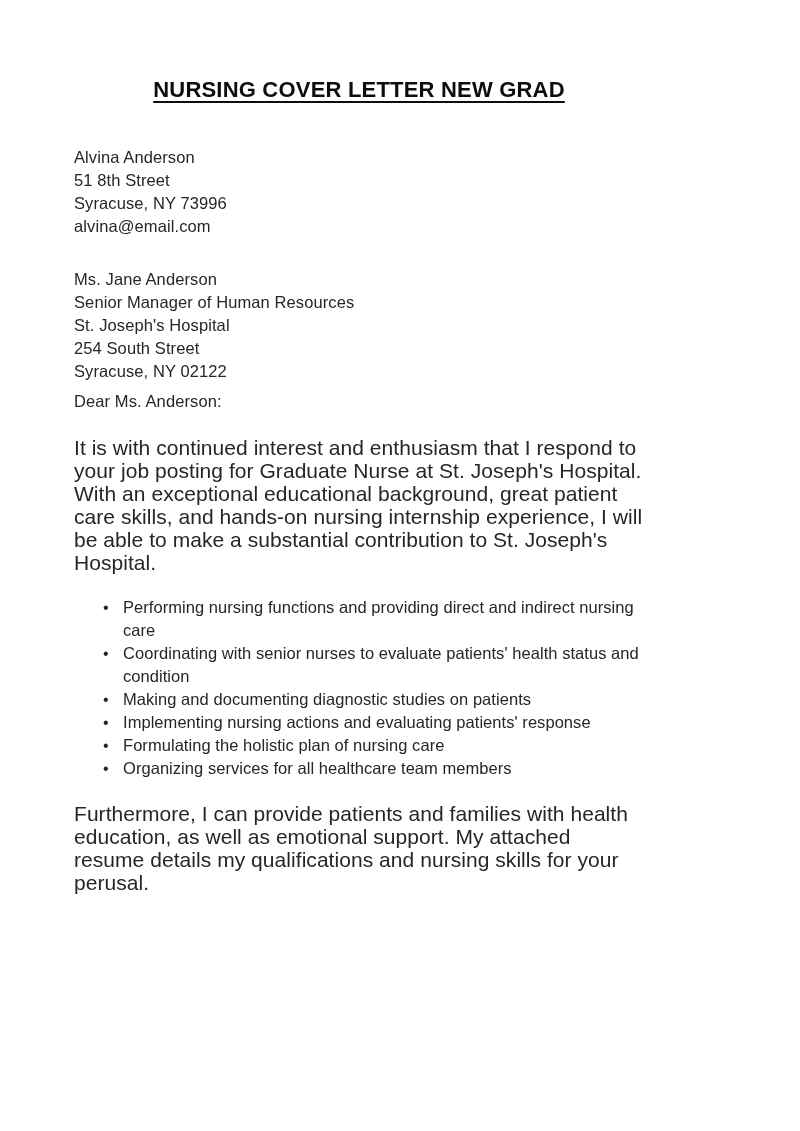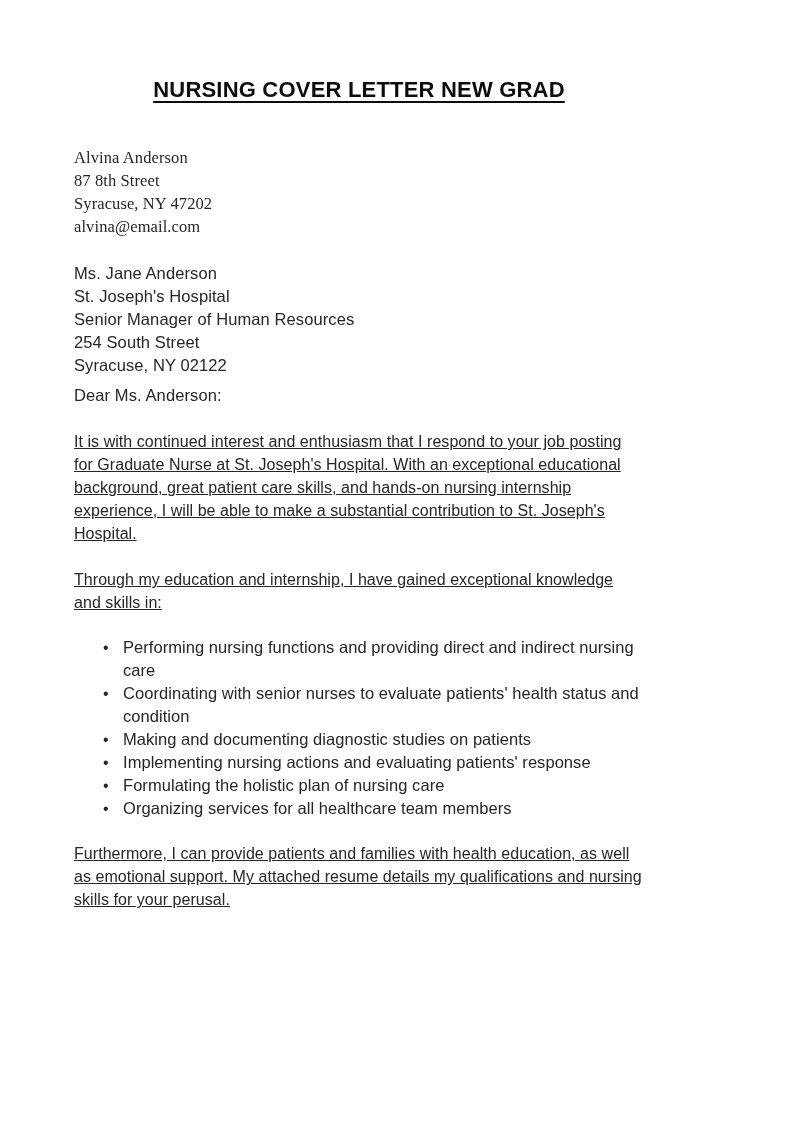--- a/index.html
+++ b/index.html
@@ -52,33 +52,32 @@
     padding: 0;
   }
   .line {
     font-size: 16.5px;
     line-height: 23px;
     font-weight: 400;
     letter-spacing: 0.1px;
     white-space: pre-wrap;
   }
   .para {
-    font-size: 16px;
+    font-size: 21px;
     line-height: 23px;
     font-weight: 400;
     letter-spacing: 0.05px;
     margin: 0;
     text-align: left;
-    text-decoration: underline;
   }
 
   
-  .sender-block { margin-top: 44px; font-family: Liberation Serif, serif; }
+  .sender-block { margin-top: 44px; }
   .date-block   { margin-top: 23px; }
-  .recipient-block { margin-top: 24px; }
+  .recipient-block { margin-top: 30px; }
   .salutation-block { margin-top: 7px; }
   .para-1 { margin-top: 23px; }
   .para-2 { margin-top: 23px; }
   .skills-list { margin-top: 22px; }
   .para-3 { margin-top: 22px; }
 
   
   ul.skills-list {
     list-style: none;
     margin: 22px 0 0 0;
@@ -103,41 +102,40 @@
 </head>
 <body>
 
 <div class="page">
   <div class="content">
 
     <h1 class="doc-title">NURSING COVER LETTER NEW GRAD</h1>
 
     <div class="block sender-block">
       <div class="line">Alvina Anderson</div>
-      <div class="line">87 8th Street</div>
-      <div class="line">Syracuse, NY 47202</div>
+      <div class="line">51 8th Street</div>
+      <div class="line">Syracuse, NY 73996</div>
       <div class="line">alvina@email.com</div>
     </div>
 
 
     <div class="block recipient-block">
       <div class="line">Ms. Jane Anderson</div>
+      <div class="line">Senior Manager of Human Resources</div>
       <div class="line">St. Joseph's Hospital</div>
-      <div class="line">Senior Manager of Human Resources</div>
       <div class="line">254 South Street</div>
       <div class="line">Syracuse, NY 02122</div>
     </div>
 
     <div class="block salutation-block">
       <div class="line">Dear Ms. Anderson:</div>
     </div>
 
     <p class="para para-1">It is with continued interest and enthusiasm that I respond to your job posting for Graduate Nurse at St. Joseph's Hospital. With an exceptional educational background, great patient care skills, and hands-on nursing internship experience, I will be able to make a substantial contribution to St. Joseph's Hospital.</p>
 
-    <p class="para para-2">Through my education and internship, I have gained exceptional knowledge and skills in:</p>
 
     <ul class="skills-list">
       <li>
         <span class="bullet-marker">•</span>
         <span>Performing nursing functions and providing direct and indirect nursing care</span>
       </li>
       <li>
         <span class="bullet-marker">•</span>
         <span>Coordinating with senior nurses to evaluate patients' health status and condition</span>
       </li>

